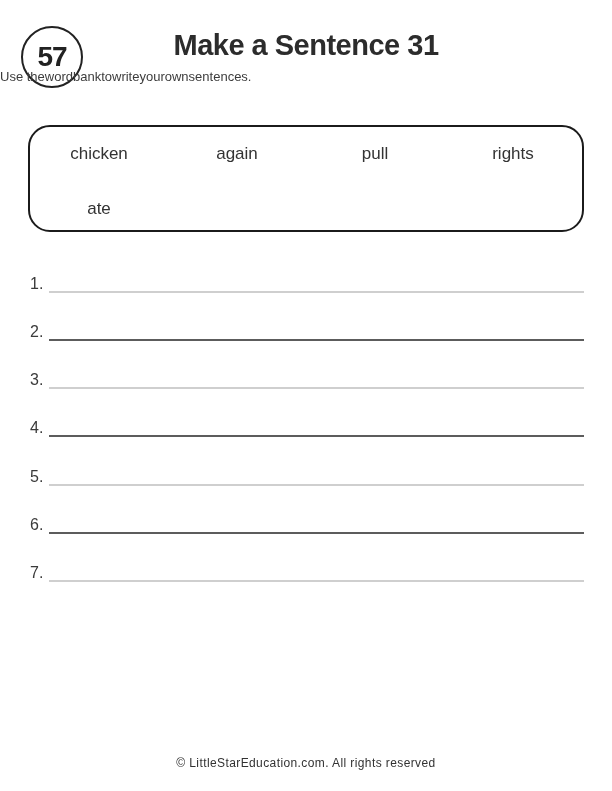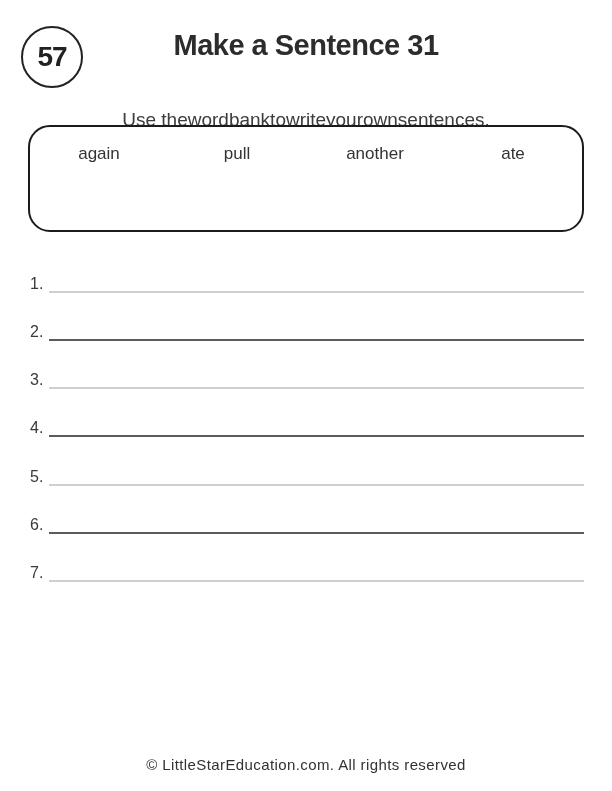--- a/index.html
+++ b/index.html
@@ -42,25 +42,24 @@
     font-size: 29px;
     font-weight: 700;
     color: #2c2c2c;
     letter-spacing: -0.5px;
   }
   .subtitle {
     position: absolute;
     top: 69px;
     left: 0;
     right: 0;
-    text-align: center;
-    font-size: 19px;
+    text-align: left;
+    font-size: 13px;
     font-weight: 400;
     color: #3c3c3c;
-    margin-top: 40px;
   }
 
   
   .wordbank {
     position: absolute;
     left: 28px;
     top: 125px;
     width: 556px;
     height: 107px;
     border: 2px solid #1b1b1b;
@@ -107,41 +106,42 @@
     border-bottom-color: #5c5c5c;
   }
 
   
   .footer {
     position: absolute;
     top: 756px;
     left: 0;
     right: 0;
     text-align: center;
-    font-size: 15px;
+    font-size: 12px;
     color: #323232;
     letter-spacing: 0.4px;
   }
 </style>
 </head>
 <body>
 
 <div class="page">
 
   <div class="badge">
     <span>57</span>
   </div>
 
   <h1 class="title">Make a Sentence 31</h1>
   <div class="subtitle">Use thewordbanktowriteyourownsentences.</div>
 
   <div class="wordbank">
+    <div class="word">chicken</div>
     <div class="word">again</div>
     <div class="word">pull</div>
-    <div class="word">another</div>
+    <div class="word">rights</div>
     <div class="word">ate</div>
     <div class="word"></div>
   </div>
 
   <div class="sentence-row" style="top:273px;">
     <span class="num">1.</span>
     <div class="write-line"></div>
   </div>
   <div class="sentence-row dark" style="top:321px;">
     <span class="num">2.</span>

